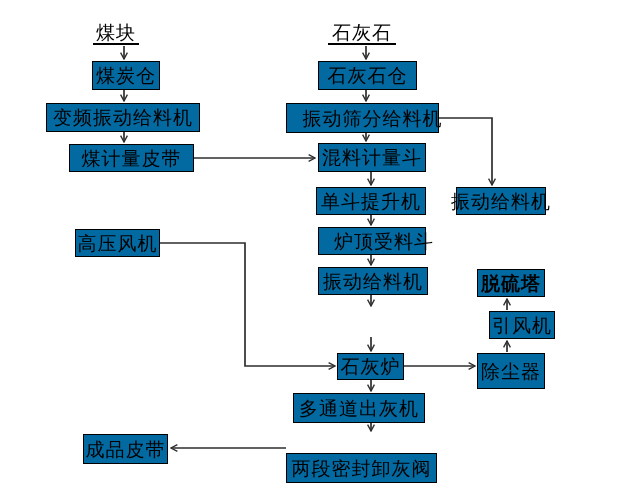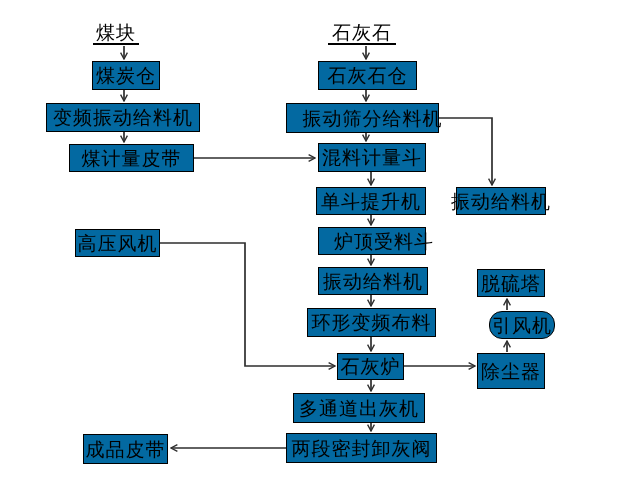--- a/index.html
+++ b/index.html
@@ -66,24 +66,23 @@
       <div class="node" style="left: 92px; top: 61px; width: 68px; height: 29px;">煤炭仓</div>
       <div class="node" style="left: 46px; top: 103px; width: 154px; height: 29px;">变频振动给料机</div>
       <div class="node" style="left: 69px; top: 144px; width: 125px; height: 28px;">煤计量皮带</div>
       <div class="node underline" style="left: 328px; top: 21px; width: 68px; height: 24px;">石灰石</div>
       <div class="node" style="left: 318px; top: 61px; width: 99px; height: 29px;">石灰石仓</div>
       <div class="node" style="left: 286px; top: 103px; width: 153px; height: 30px; padding-left: 20px;">振动筛分给料机</div>
       <div class="node" style="left: 318px; top: 143px; width: 108px; height: 29px;">混料计量斗</div>
       <div class="node" style="left: 316px; top: 187px; width: 110px; height: 28px; font-family: Liberation Serif, serif;">单斗提升机</div>
       <div class="node" style="left: 318px; top: 227px; width: 108px; height: 28px; padding-left: 24px;">炉顶受料斗</div>
       <div class="node" style="left: 318px; top: 267px; width: 110px; height: 28px;">振动给料机</div>
-      <div class="node" style="left: 307px; top: 308px; width: 129px; height: 29px;">环形变频布料</div>
       <div class="node" style="left: 337px; top: 353px; width: 67px; height: 27px;">石灰炉</div>
       <div class="node" style="left: 293px; top: 393px; width: 132px; height: 30px;">多通道出灰机</div>
-      <div class="node" style="left: 286px; top: 433px; width: 151px; height: 30px;">两段密封卸灰阀</div>
+      <div class="node" style="left: 286px; top: 453px; width: 151px; height: 30px;">两段密封卸灰阀</div>
       <div class="node" style="left: 83px; top: 434px; width: 85px; height: 30px;">成品皮带</div>
       <div class="node" style="left: 75px; top: 229px; width: 85px; height: 28px;">高压风机</div>
       <div class="node" style="left: 456px; top: 187px; width: 90px; height: 28px;">振动给料机</div>
-      <div class="node" style="left: 477px; top: 269px; width: 68px; height: 28px;">脱硫塔</div>
-      <div class="node" style="left: 489px; top: 311px; width: 66px; height: 28px; border-radius: 13px;">引风机</div>
+      <div class="node" style="left: 477px; top: 269px; width: 68px; height: 28px; font-weight: bold;">脱硫塔</div>
+      <div class="node" style="left: 489px; top: 311px; width: 66px; height: 28px;">引风机</div>
       <div class="node" style="left: 477px; top: 353px; width: 68px; height: 36px;">除尘器</div>
     </div>
 </div>
 
 </body></html>

